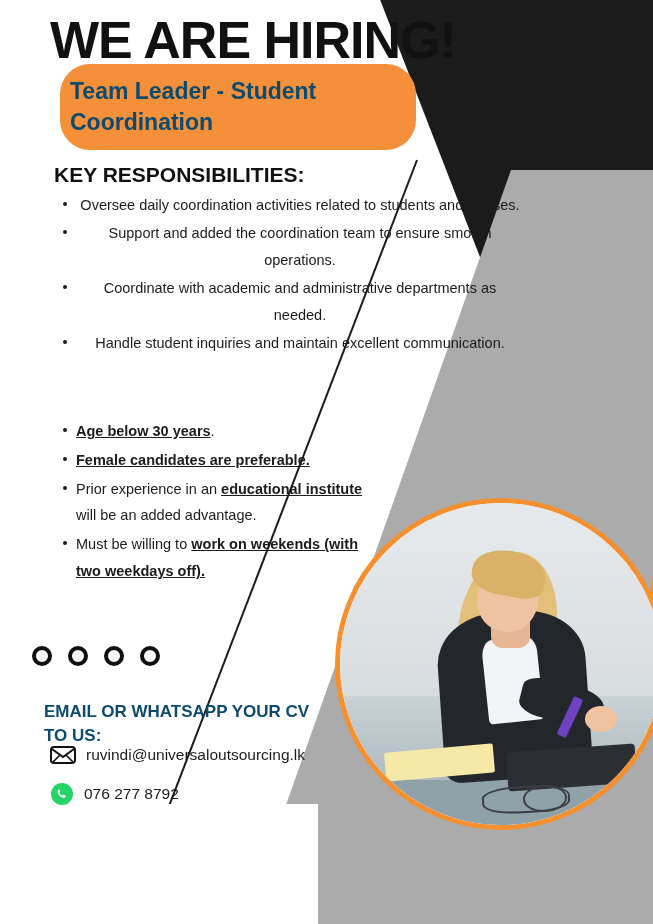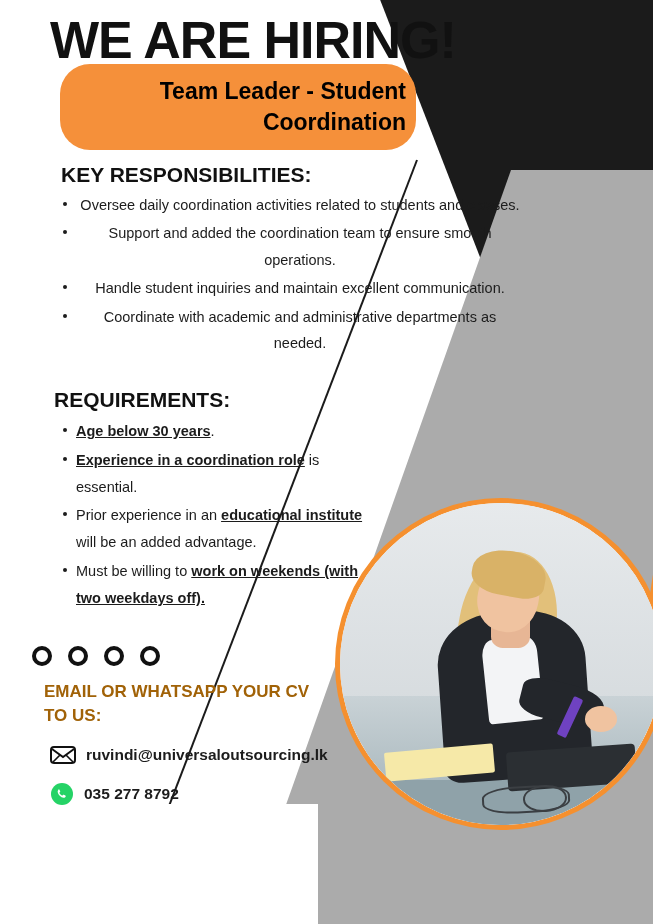--- a/index.html
+++ b/index.html
@@ -82,37 +82,37 @@
   
   .role-pill {
     position: absolute;
     top: 64px;
     left: 32px;
     width: 356px;
     padding: 12px 10px;
     box-sizing: border-box;
     background: #F5903A;
     border-radius: 30px;
-    text-align: right;
-    color: #000000;
+    text-align: left;
+    color: #0c4a6e;
     font-size: 23px;
     font-weight: bold;
     line-height: 1.35;
     z-index: 6;
   }
 
   
   .section-title {
     position: absolute;
     font-size: 21px;
     font-weight: bold;
     color: #111111;
     z-index: 6;
   }
-  #resp-title { top: 163px; left: 33px; }
+  #resp-title { top: 163px; left: 26px; }
   #req-title  { top: 388px; left: 26px; }
 
   ul.bullets {
     position: absolute;
     margin: 0;
     padding-left: 22px;
     list-style: none;
     z-index: 6;
   }
   ul.bullets li {
@@ -150,42 +150,41 @@
     width: 20px;
     height: 20px;
     border-radius: 50%;
     border: 4px solid #111111;
     box-sizing: border-box;
   }
 
   
   .contact-head {
     position: absolute;
-    top: 680px;
+    top: 700px;
     left: 16px;
     width: 280px;
     font-size: 17px;
     font-weight: bold;
-    color: #a16207;
+    color: #0c4a6e;
     line-height: 1.4;
     z-index: 7;
   }
   .contact-row {
     position: absolute;
     display: flex;
     align-items: center;
     gap: 10px;
     z-index: 7;
   }
   #email-row { top: 745px; left: 22px; }
   #phone-row { top: 782px; left: 22px; }
   .contact-text {
     font-size: 15.5px;
     color: #1c1c1c;
-    font-weight: bold;
   }
   .icon-mail svg, .icon-wa svg { display: block; }
 
   
   .photo-circle {
     position: absolute;
     top: 498px;
     left: 307px;
     width: 322px;
     height: 322px;
@@ -371,28 +370,27 @@
   <div class="bottom-white"></div>
 
   <div class="headline">WE ARE HIRING!</div>
 
   <div class="role-pill">Team Leader - Student Coordination</div>
 
   <div class="section-title" id="resp-title">KEY RESPONSIBILITIES:</div>
   <ul class="bullets" id="resp-list">
       <li>Oversee daily coordination activities related to students and classes.</li>
       <li>Support and added the coordination team to ensure smooth operations.</li>
+      <li>Coordinate with academic and administrative departments as needed.</li>
       <li>Handle student inquiries and maintain excellent communication.</li>
-      <li>Coordinate with academic and administrative departments as needed.</li>
     </ul>
 
-  <div class="section-title" id="req-title">REQUIREMENTS:</div>
   <ul class="bullets" id="req-list">
       <li><span class="b">Age below 30 years</span>.</li>
-      <li><span class="b">Experience in a coordination role</span> is essential.</li>
+      <li><span class="b">Female candidates are preferable.</span></li>
       <li>Prior experience in an <span class="b">educational institute</span> will be an added advantage.</li>
       <li>Must be willing to <span class="b">work on weekends (with two weekdays off).</span></li>
     </ul>
 
   <div class="circle-row" id="ring-row">
       <div class="ring"></div>
       <div class="ring"></div>
       <div class="ring"></div>
       <div class="ring"></div>
     </div>
@@ -410,21 +408,21 @@
     <span class="contact-text">ruvindi@universaloutsourcing.lk</span>
   </div>
 
   <div class="contact-row" id="phone-row">
     <span class="icon-wa">
       <svg width="24" height="24" viewBox="0 0 24 24">
         <circle cx="12" cy="12" r="11" fill="#25D366"></circle>
         <path d="M8.4 7.4c.3-.1.8-.1 1 .3l.8 1.6c.1.3 0 .5-.2.7l-.5.5c-.1.2-.2.4 0 .7.5.9 1.4 1.8 2.4 2.3.3.1.5.1.7-.1l.5-.6c.2-.2.4-.2.7-.1l1.6.8c.3.2.4.6.3.9-.3.8-1.2 1.4-2.1 1.3-2.6-.3-5.5-3.2-5.9-5.8-.1-.9.3-1.8 1-2.5z" fill="#ffffff"></path>
       </svg>
     </span>
-    <span class="contact-text">035 277 8792</span>
+    <span class="contact-text">076 277 8792</span>
   </div>
 
   <div class="photo-circle">
     <div class="photo-inner">
       <div class="wall"></div>
       <div class="desk"></div>
       <div class="desk-front"></div>
       <div class="hair-back"></div>
       <div class="torso"></div>
       <div class="shirt"></div>

